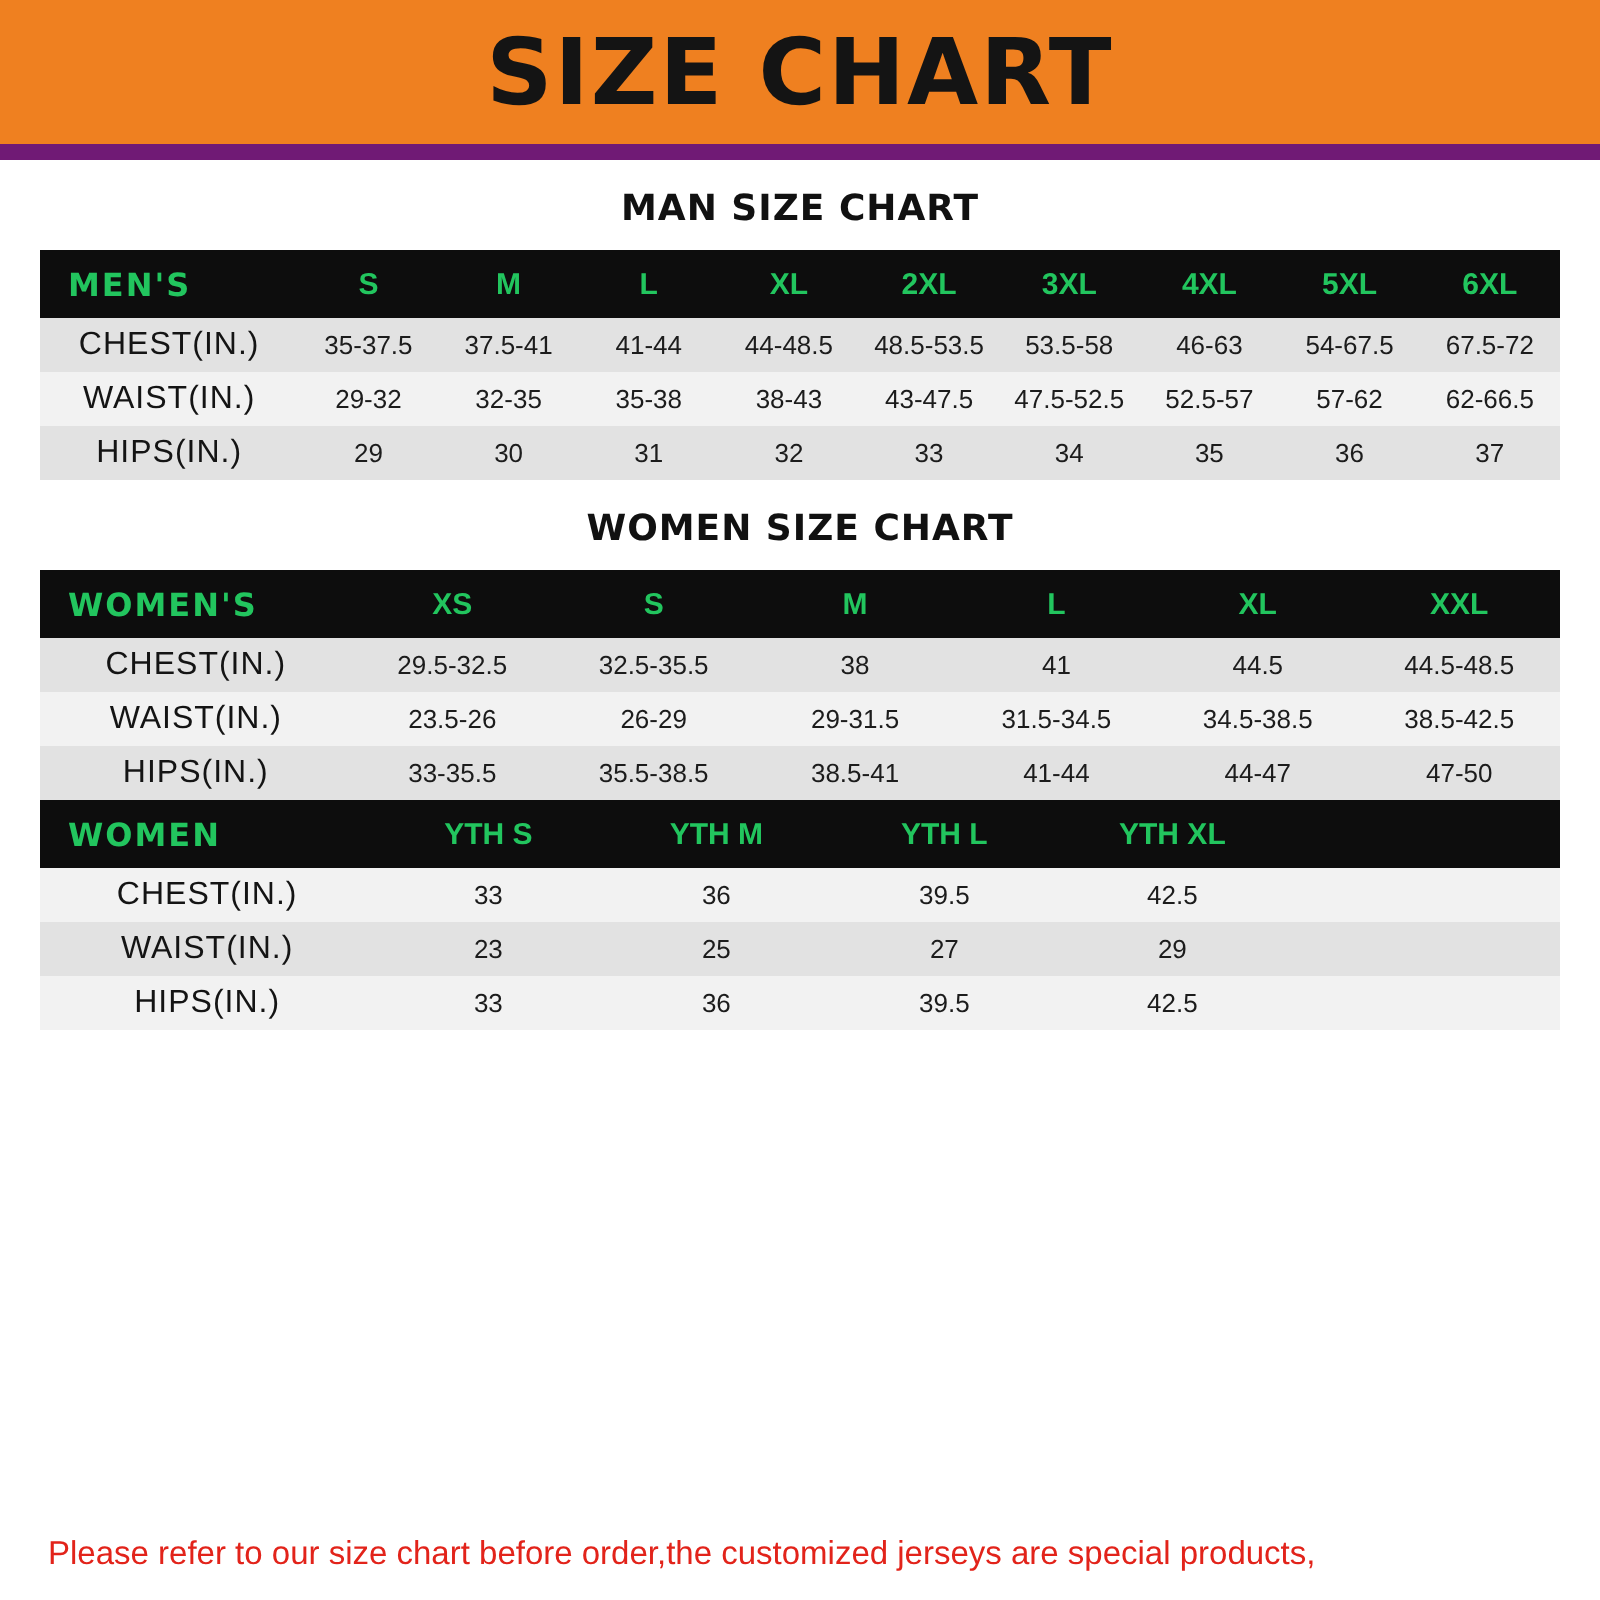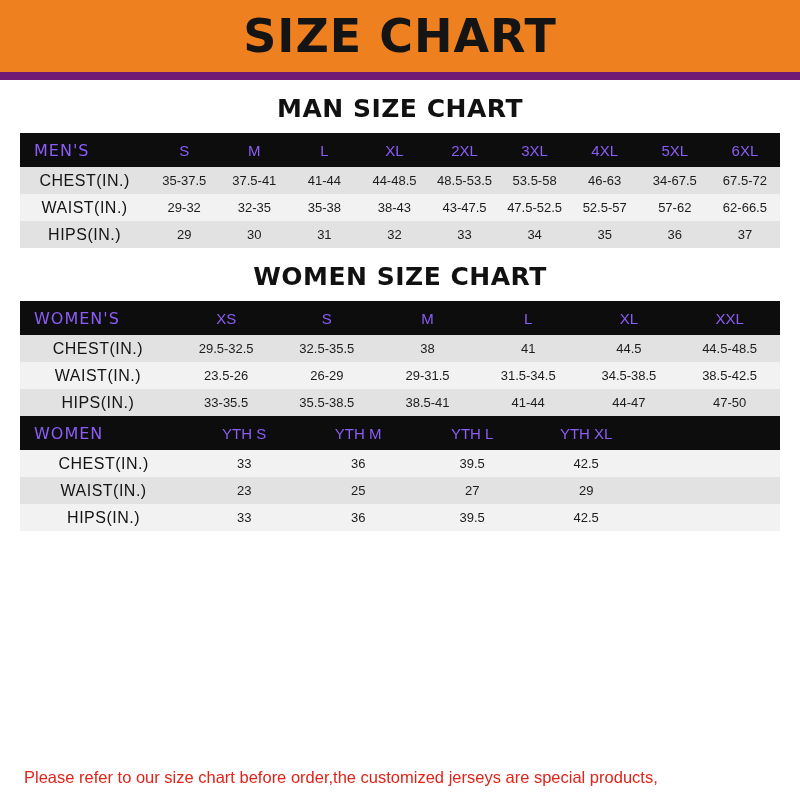--- a/index.html
+++ b/index.html
@@ -39,21 +39,21 @@
     line-height: 1;
   }
   
   .section {
     padding: 0 20px;
   }
   .section-title {
     text-align: center;
     font-family: "DejaVu Sans", sans-serif;
     font-weight: 700;
-    font-size: 25px;
+    font-size: 18px;
     letter-spacing: 0.5px;
     color: #111111;
     margin: 14px 0 10px 0;
   }
   
   table.size-table {
     width: 100%;
     border-collapse: collapse;
     table-layout: fixed;
   }
@@ -62,22 +62,22 @@
     text-align: center;
     font-size: 13px;
     color: #1c1c1c;
     padding: 0;
     height: 27px;
     vertical-align: middle;
     font-family: "Liberation Sans", sans-serif;
   }
   table.size-table thead th {
     background: #0d0d0d;
-    color: #8b5cf6;
-    font-weight: 400;
+    color: #22c55e;
+    font-weight: 700;
     font-size: 15px;
     height: 34px;
   }
   table.size-table thead th.rowhead {
     text-align: left;
     padding-left: 14px;
     font-family: "DejaVu Sans", sans-serif;
     letter-spacing: 1px;
     font-size: 16px;
   }
@@ -155,21 +155,21 @@
       <tbody>
         <tr class="odd">
           <td class="rowhead">CHEST(IN.)</td>
           <td>35-37.5</td>
           <td>37.5-41</td>
           <td>41-44</td>
           <td>44-48.5</td>
           <td>48.5-53.5</td>
           <td>53.5-58</td>
           <td>46-63</td>
-          <td>34-67.5</td>
+          <td>54-67.5</td>
           <td>67.5-72</td>
         </tr>
         <tr class="even">
           <td class="rowhead">WAIST(IN.)</td>
           <td>29-32</td>
           <td>32-35</td>
           <td>35-38</td>
           <td>38-43</td>
           <td>43-47.5</td>
           <td>47.5-52.5</td>

